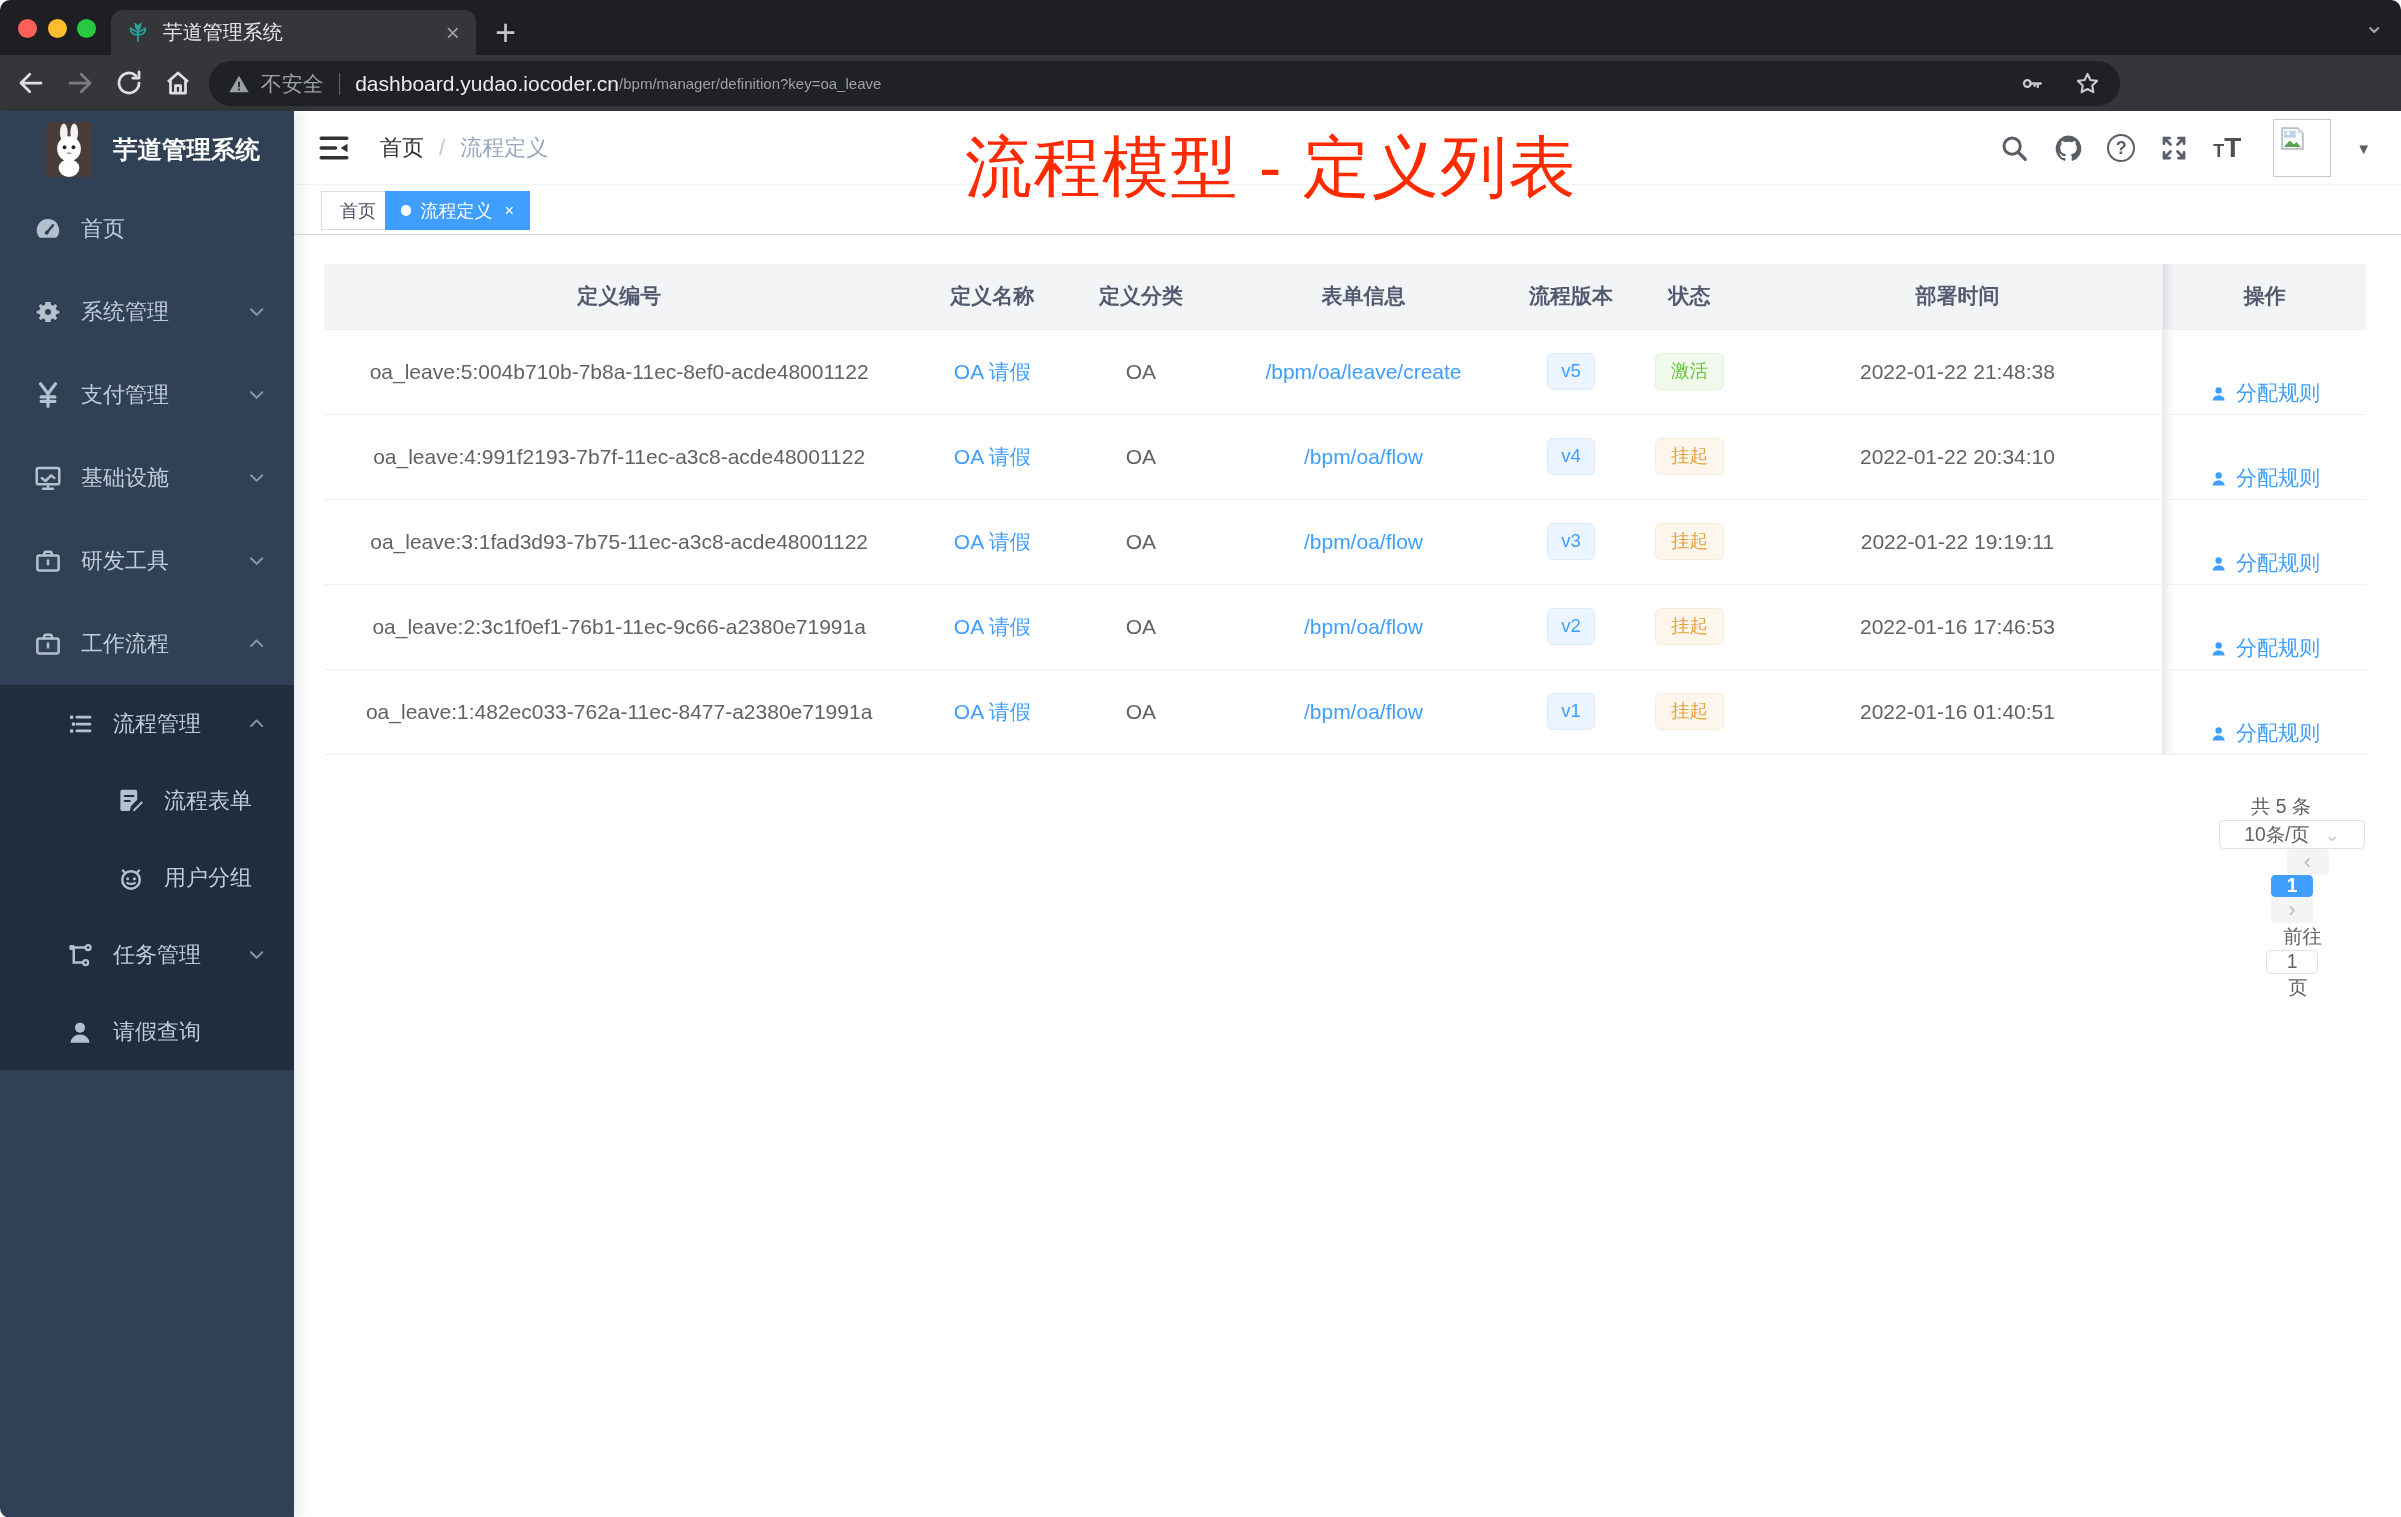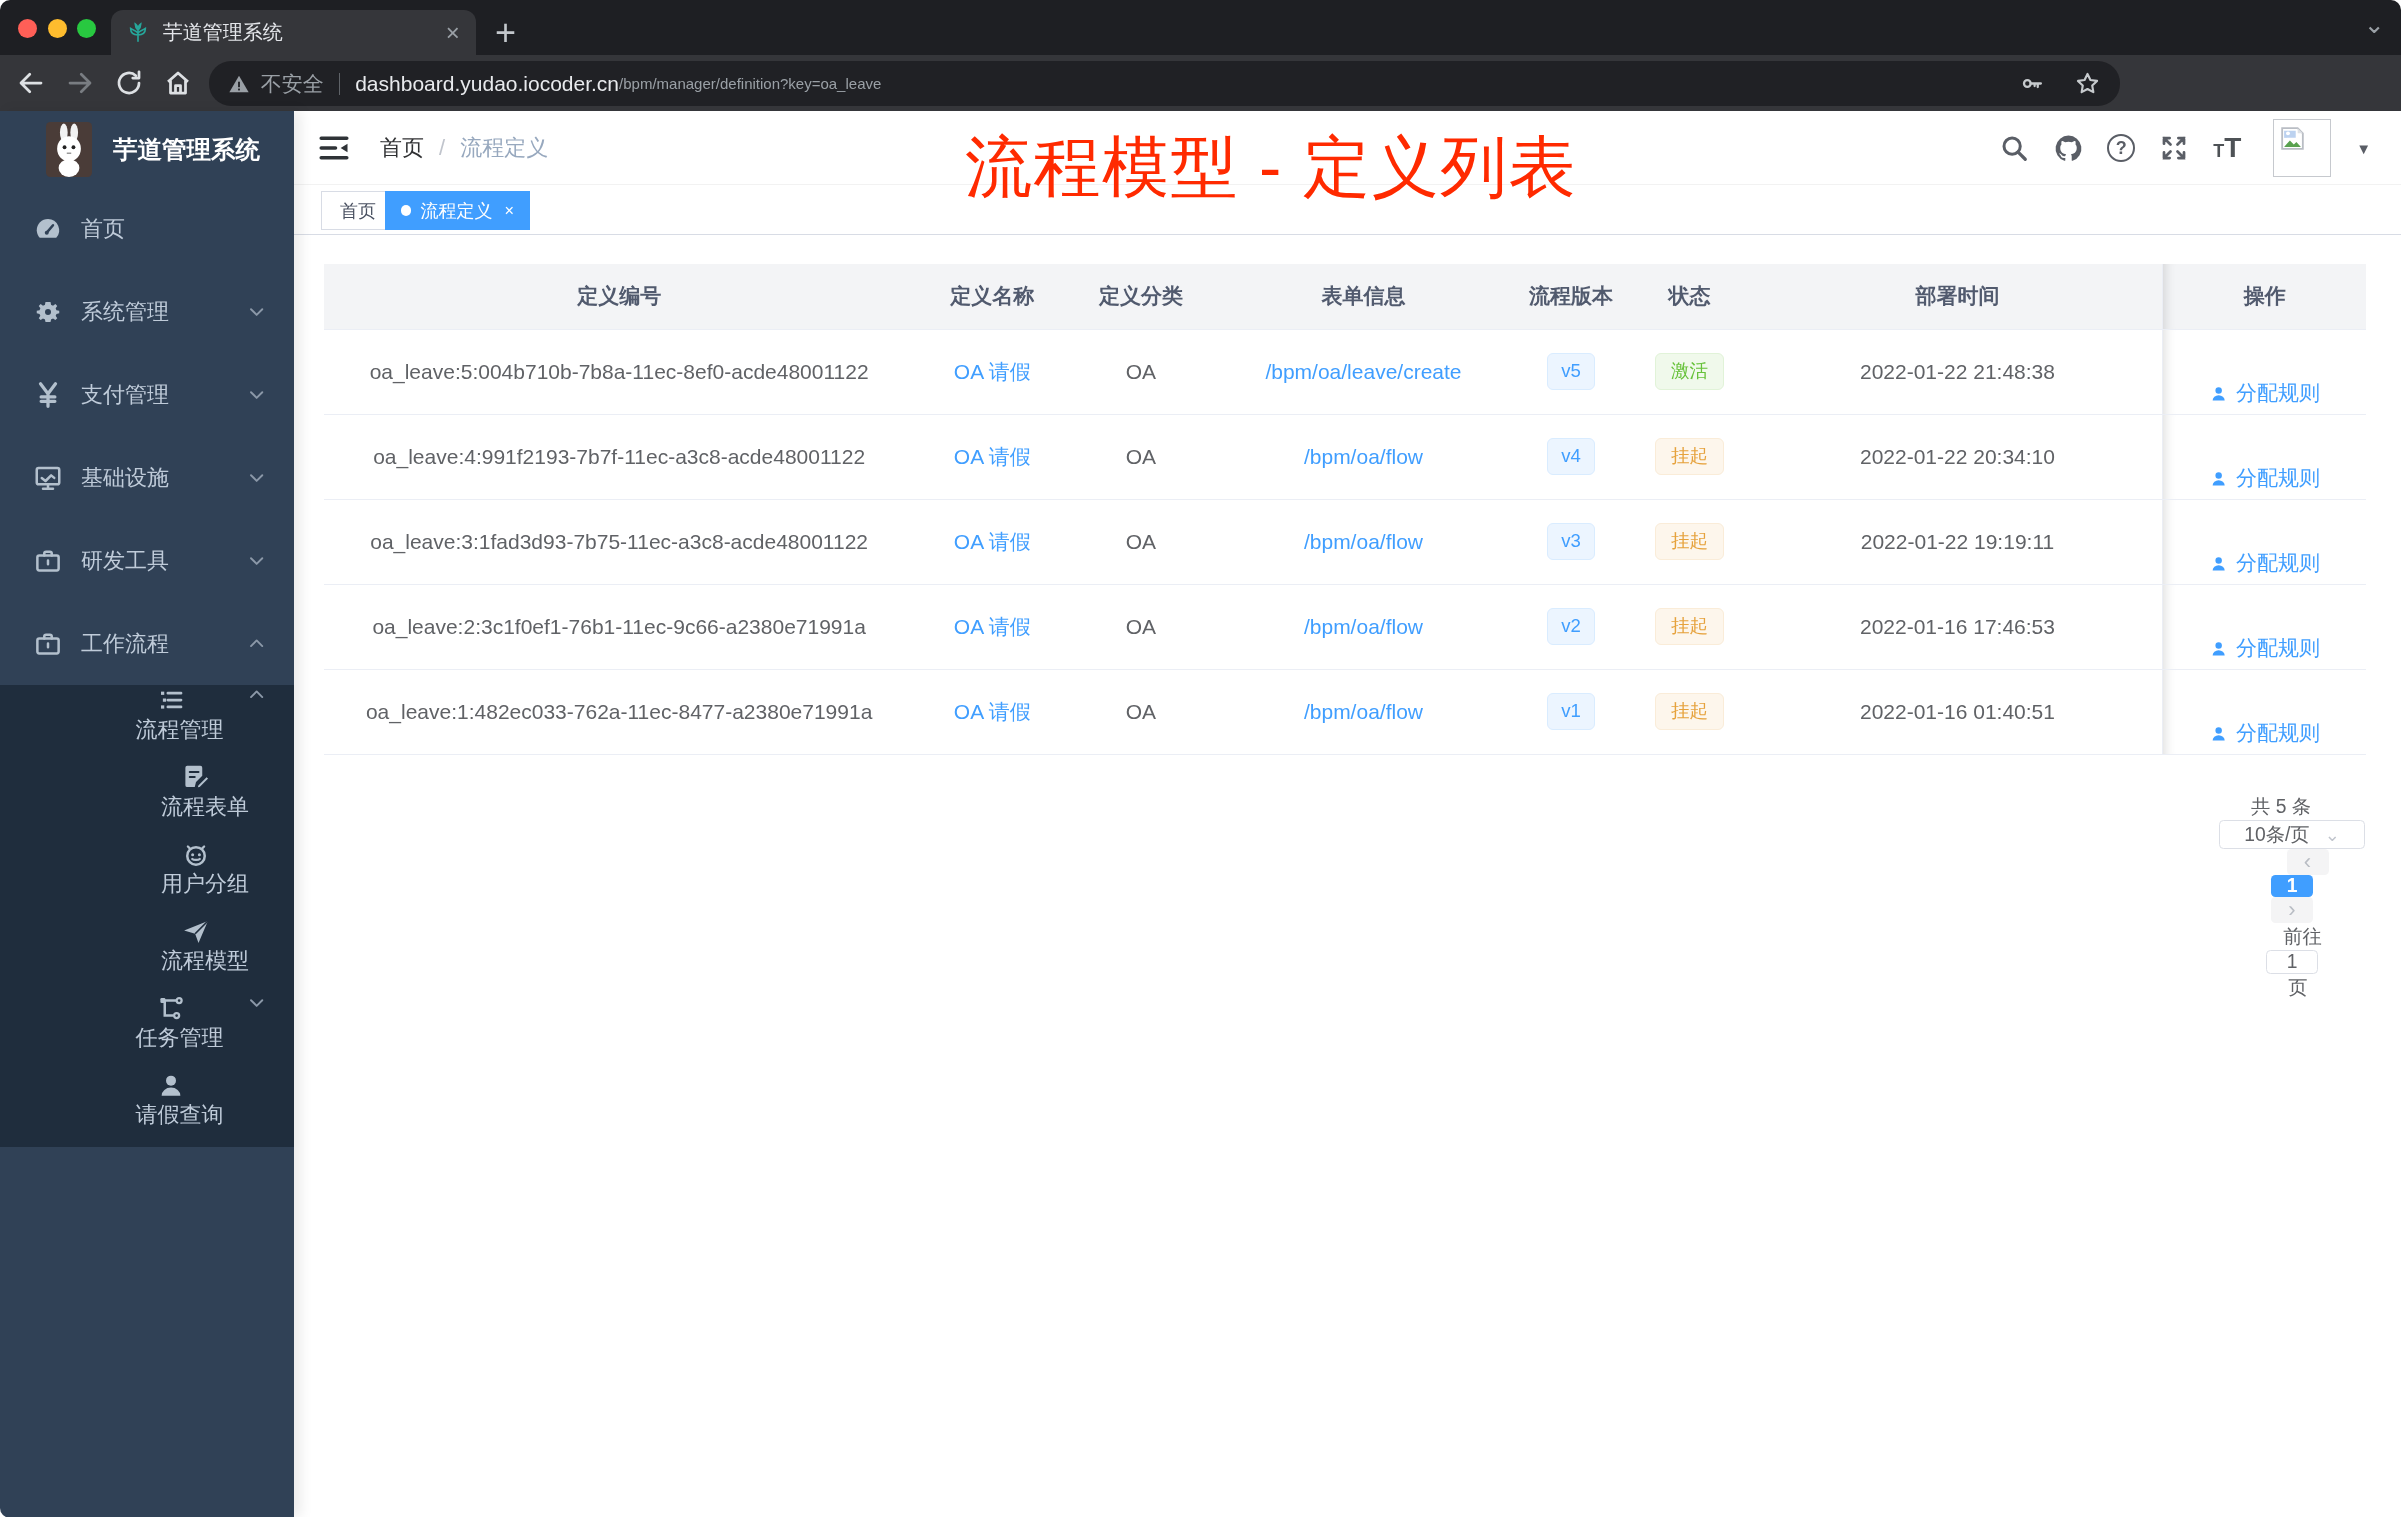--- a/index.html
+++ b/index.html
@@ -46,21 +46,21 @@
   .sidebar { position:absolute; left:0; top:111px; width:294px; height:1406px; background:#304156;
              box-shadow:7.4px 0 12px rgba(0,0,0,.08); z-index:3; }
   .logo-row { position:absolute; top:9px; left:46px; display:flex; align-items:center; gap:21px; height:58px; }
   .logo-title { color:#fff; font-size:24.5px; font-weight:bold; white-space:nowrap; }
   .menu { position:absolute; top:76px; left:0; width:100%; }
   .mi { height:83px; display:flex; align-items:center; color:#bfcbd9; font-size:22px; position:relative; cursor:pointer; }
   .mi .ic { width:30px; height:30px; color:#b3c0cd; margin-right:18px; flex:none; }
   .mi .chev { position:absolute; right:28px; width:19.3px; height:19.3px; color:#8b98a8; }
   .mi.l1 { padding-left:33px; }
   .submenu { background:#1f2d3d; }
-  .submenu .mi { height:77px;flex-direction:column; }
+  .submenu .mi { height:77px; }
   .mi.l2 { padding-left:65px; }
   .mi.l3 { padding-left:116px;font-family:Liberation Mono, monospace; }
   .mi .label { white-space:nowrap; }
 
   
   .navbar { position:absolute; left:294px; top:111px; width:2107px; height:74px; background:#fff;
             border-bottom:0.7px solid #f2f2f2; z-index:2; }
   .hamburger { position:absolute; left:22px; top:19.3px; width:36px; height:36px; color:#2f3337; }
   .crumb { position:absolute; left:86px; top:0; height:74px; display:flex; align-items:center; font-size:22px; }
   .crumb .home { color:#303133; font-weight:500; }
@@ -352,29 +352,20 @@
           <span class="ic">
             <svg viewBox="0 0 24 24" width="30" height="30">
                 <circle cx="12" cy="13.5" r="7" fill="none" stroke="currentColor" stroke-width="2"></circle>
                 <circle cx="9.3" cy="12.5" r="1.2" fill="currentColor"></circle>
                 <circle cx="14.7" cy="12.5" r="1.2" fill="currentColor"></circle>
                 <path d="M9 16c1 1 5 1 6 0" fill="none" stroke="currentColor" stroke-width="1.8" stroke-linecap="round"></path>
                 <path d="M7 7.5L5.5 6M17 7.5L18.5 6" stroke="currentColor" stroke-width="1.8" stroke-linecap="round"></path>
               </svg>
           </span>
           <span class="label">用户分组</span>
-        </div>
-        <div class="mi l3">
-          <span class="ic">
-            <svg viewBox="0 0 24 24" width="30" height="30">
-                <path d="M2.5 11.5L21.5 4l-7.5 17.5-2.7-7.3z" fill="currentColor"></path>
-                <path d="M11.3 14.2L21.5 4" stroke="#1f2d3d" stroke-width="1.4"></path>
-              </svg>
-          </span>
-          <span class="label">流程模型</span>
         </div>
         <div class="mi l2">
           <span class="ic">
             <svg viewBox="0 0 24 24" width="30" height="30">
                 <path d="M7 6h9M7 6v12h7" fill="none" stroke="currentColor" stroke-width="2"></path>
                 <rect x="3.5" y="4" width="4" height="4" rx="1" fill="currentColor"></rect>
                 <circle cx="18.5" cy="6" r="2" fill="none" stroke="currentColor" stroke-width="1.8"></circle>
                 <circle cx="16.5" cy="18" r="2" fill="none" stroke="currentColor" stroke-width="1.8"></circle>
               </svg>
           </span>

